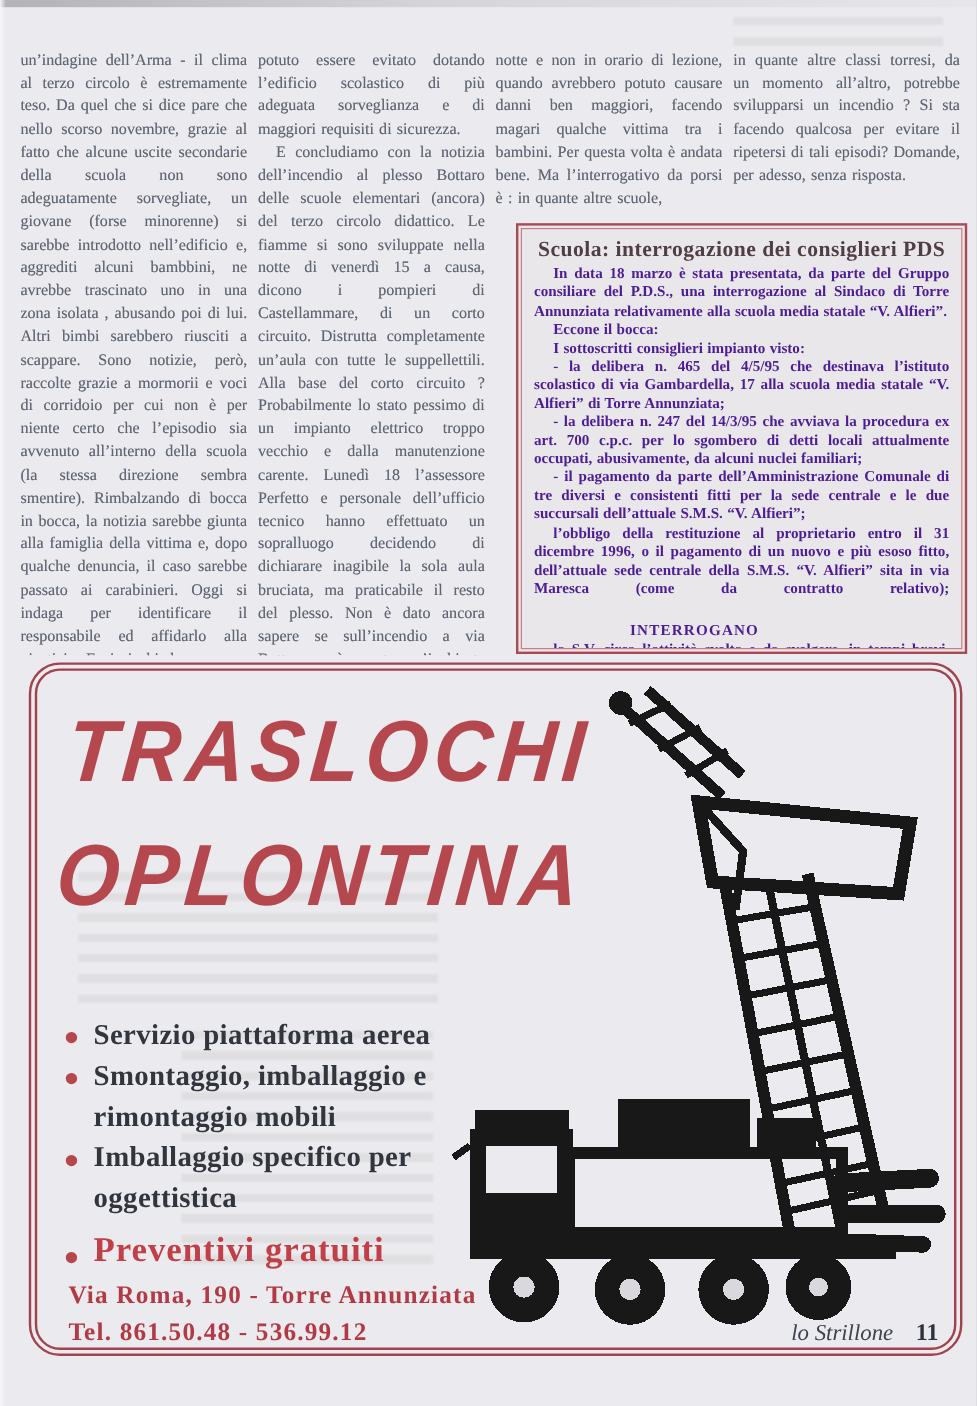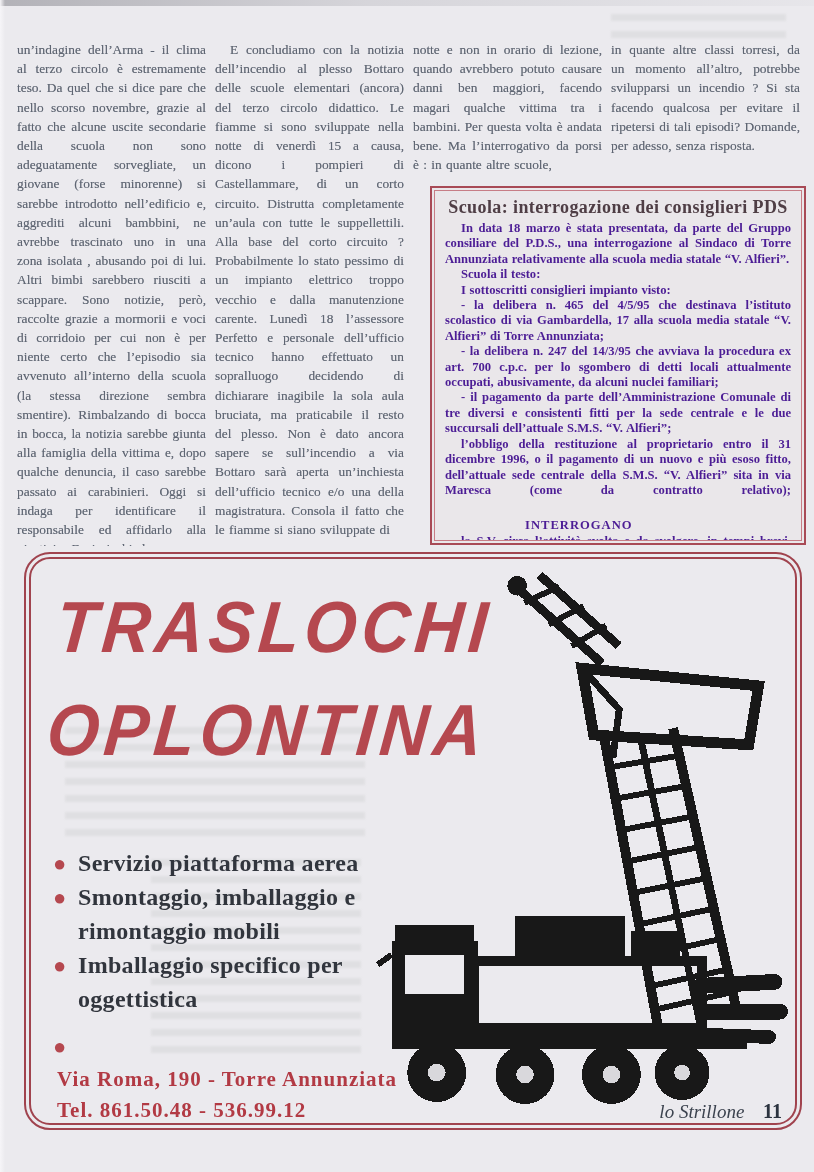--- a/index.html
+++ b/index.html
@@ -148,35 +148,36 @@
 
   <div class="scan-top"></div>
   <div class="scan-left"></div>
   <div class="ghost" style="right:28px; top:14px; width:175px; height:26px;"></div>
 
   <section class="columns">
     <div class="col">
       <p>un’indagine dell’Arma - il clima al terzo circolo è estremamente teso. Da quel che si dice pare che nello scorso novembre, grazie al fatto che alcune uscite secondarie della scuola non sono adeguatamente sorvegliate, un giovane (forse minorenne) si sarebbe introdotto nell’edificio e, aggrediti alcuni bambbini, ne avrebbe trascinato uno in una zona isolata , abusando poi di lui. Altri bimbi sarebbero riusciti a scappare. Sono notizie, però, raccolte grazie a mormorii e voci di corridoio per cui non è per niente certo che l’episodio sia avvenuto all’interno della scuola (la stessa direzione sembra smentire). Rimbalzando di bocca in bocca, la notizia sarebbe giunta alla famiglia della vittima e, dopo qualche denuncia, il caso sarebbe passato ai carabinieri. Oggi si indaga per identificare il responsabile ed affidarlo alla giustizia. E ci si chiede - sempre che tutto risulti poi rispondente alla verità - se per caso questo gravissimo episodio avrebbe</p>
     </div>
     <div class="col">
+      <p>potuto essere evitato dotando l’edificio scolastico di più adeguata sorveglianza e di maggiori requisiti di sicurezza.</p>
       <p class="indent">E concludiamo con la notizia dell’incendio al plesso Bottaro delle scuole elementari (ancora) del terzo circolo didattico. Le fiamme si sono sviluppate nella notte di venerdì 15 a causa, dicono i pompieri di Castellammare, di un corto circuito. Distrutta completamente un’aula con tutte le suppellettili. Alla base del corto circuito ? Probabilmente lo stato pessimo di un impianto elettrico troppo vecchio e dalla manutenzione carente. Lunedì 18 l’assessore Perfetto e personale dell’ufficio tecnico hanno effettuato un sopralluogo decidendo di dichiarare inagibile la sola aula bruciata, ma praticabile il resto del plesso. Non è dato ancora sapere se sull’incendio a via Bottaro sarà aperta un’inchiesta dell’ufficio tecnico e/o una della magistratura. Consola il fatto che le fiamme si siano sviluppate di</p>
     </div>
     <div class="col">
       <p>notte e non in orario di lezione, quando avrebbero potuto causare danni ben maggiori, facendo magari qualche vittima tra i bambini. Per questa volta è andata bene. Ma l’interrogativo da porsi è : in quante altre scuole,</p>
     </div>
     <div class="col">
       <p>in quante altre classi  torresi, da un momento all’altro, potrebbe svilupparsi un incendio ? Si sta facendo qualcosa per evitare il ripetersi di tali episodi? Domande, per adesso, senza risposta.</p>
     </div>
   </section>
 
   <section class="pds">
     <div class="pds-inner">
       <h2>Scuola: interrogazione dei consiglieri PDS</h2>
       <p>In data 18 marzo è stata presentata, da parte del Gruppo consiliare del P.D.S., una interrogazione al Sindaco di Torre Annunziata relativamente alla scuola media statale “V. Alfieri”.</p>
-      <p>Scuola il testo:</p>
+      <p>Eccone il bocca:</p>
       <p>I sottoscritti consiglieri impianto visto:</p>
       <p>- la delibera n. 465 del 4/5/95 che destinava l’istituto scolastico di via Gambardella, 17 alla scuola media statale “V. Alfieri” di Torre Annunziata;</p>
       <p>- la delibera n. 247 del 14/3/95 che avviava la procedura ex art. 700 c.p.c. per lo sgombero di detti locali attualmente occupati, abusivamente, da alcuni nuclei familiari;</p>
       <p>- il pagamento da parte dell’Amministrazione Comunale di tre diversi e consistenti fitti per la sede centrale e le due succursali dell’attuale S.M.S. “V. Alfieri”;</p>
       <p><span>l’obbligo della restituzione al proprietario entro il 31 dicembre 1996, o il pagamento di un nuovo e più esoso fitto, dell’attuale sede centrale della S.M.S. “V. Alfieri” sita in via Maresca (come da contratto relativo);</span><span class="interrogano">INTERROGANO</span></p>
       <p>la S.V. circa l’attività svolta e da svolgere, in tempi brevi, per la risoluzione del ventennale problema di una nuova sede per la S.M.S. “V. Alfieri” di Torre Ann/ta.</p>
 
     </div>
   </section>
 
@@ -245,21 +246,21 @@
             <circle cx="248" cy="514" r="9" fill="#d9d8dc"></circle>
           <circle cx="320" cy="512" r="28" fill="#181818"></circle>
             <circle cx="320" cy="512" r="8" fill="#d9d8dc"></circle>
         </g>
       </svg>
 
       <ul class="bullets">
         <li><span class="dot">●</span><span>Servizio piattaforma aerea</span></li>
         <li><span class="dot">●</span><span>Smontaggio, imballaggio e rimontaggio mobili</span></li>
         <li><span class="dot">●</span><span>Imballaggio specifico per oggettistica</span></li>
-        <li class="highlight"><span class="dot">●</span></li>
+        <li class="highlight"><span class="dot">●</span><span>Preventivi gratuiti</span></li>
       </ul>
 
       <div class="ad-address">
         <div>Via Roma, 190 - Torre Annunziata</div>
         <div>Tel. 861.50.48 - 536.99.12</div>
       </div>
 
     </div>
   </section>
 

